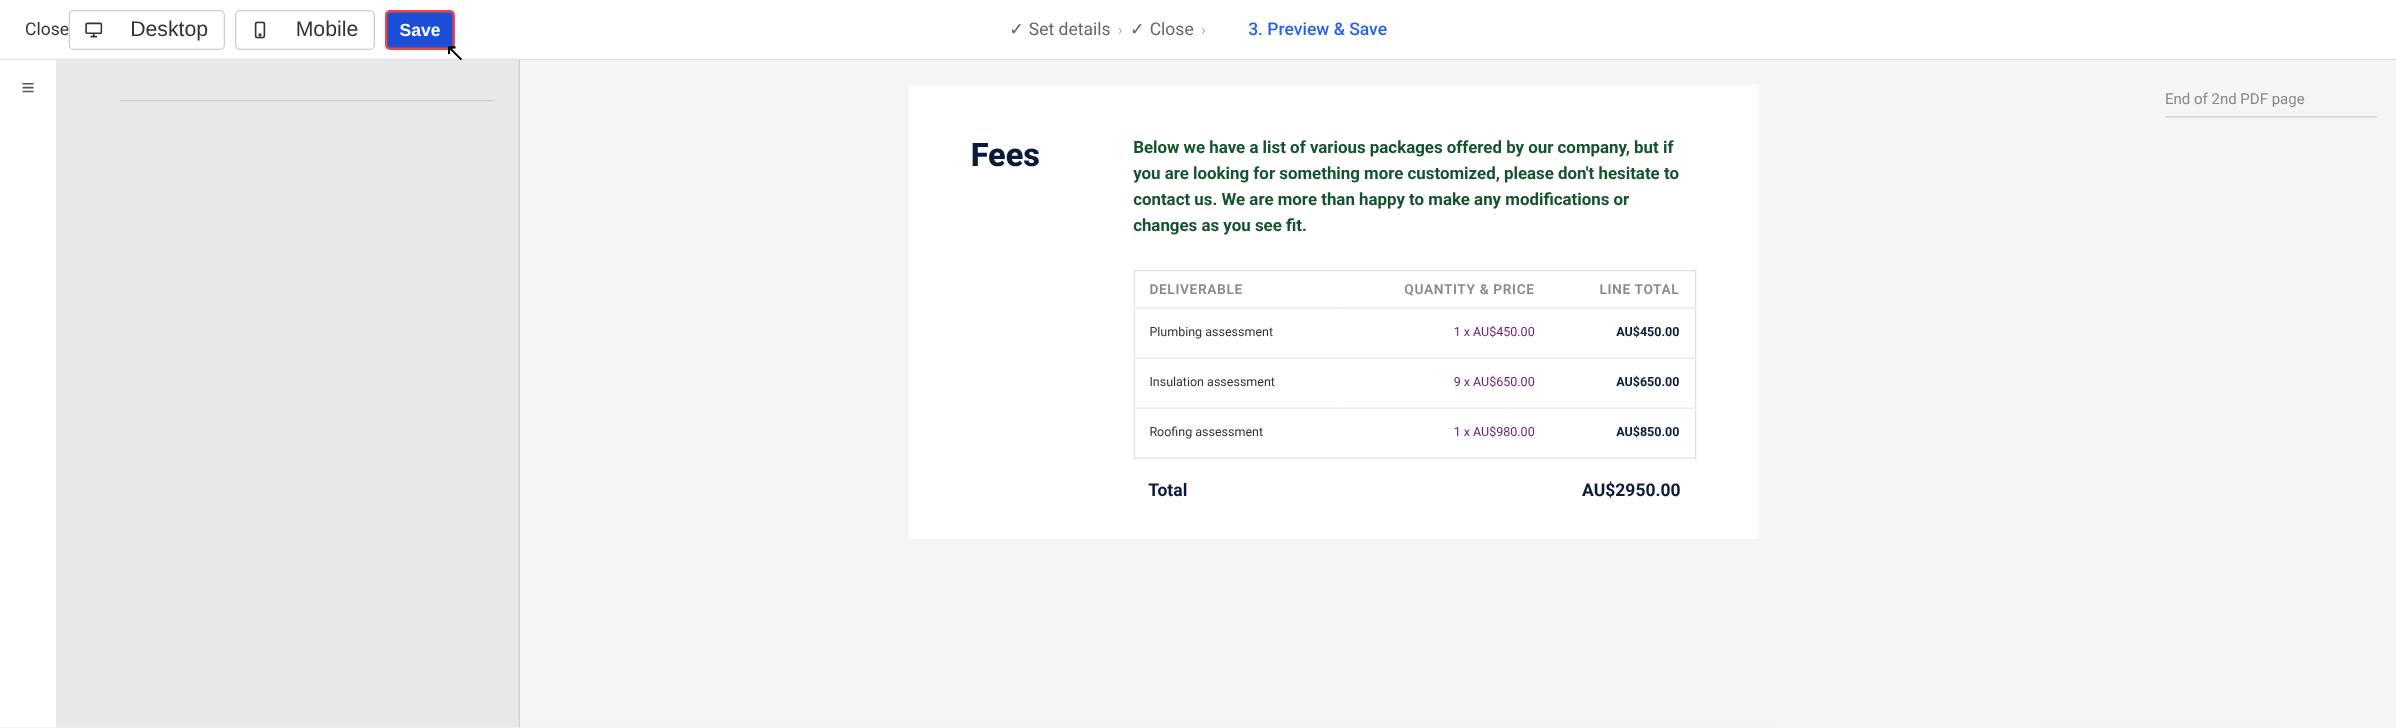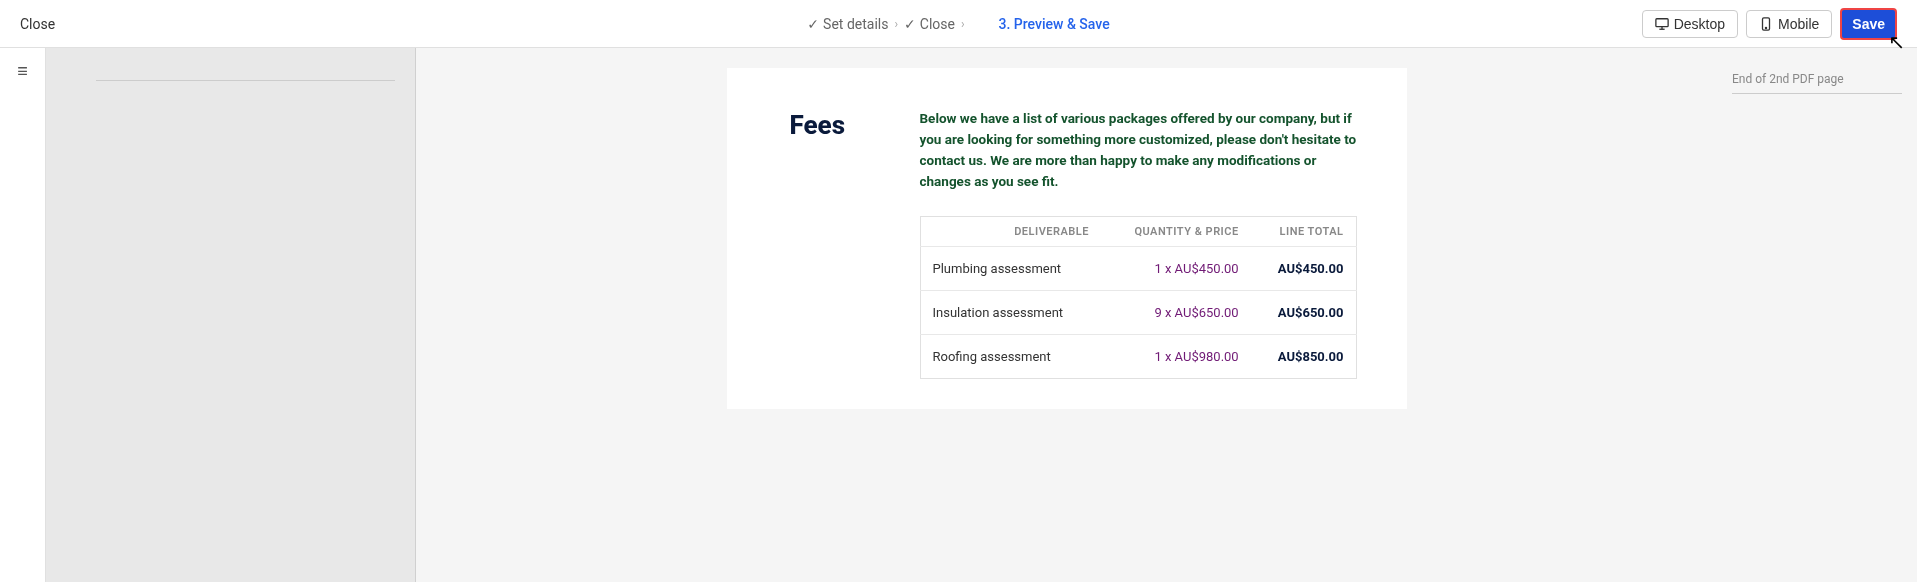--- a/index.html
+++ b/index.html
@@ -7,21 +7,20 @@
       font-family: -apple-system, BlinkMacSystemFont, 'Segoe UI', Roboto, sans-serif;
       background: #f0f0f0;
       min-height: 582px;
       overflow-x: hidden;
     }
 
     
     .topbar {
       display: flex;
       align-items: center;
-      justify-content: space-between;
       background: #fff;
       border-bottom: 1px solid #e0e0e0;
       padding: 0 20px;
       height: 48px;
       position: relative;
       z-index: 10;
     }
     .topbar-left {
       display: flex;
       align-items: center;
@@ -60,26 +59,26 @@
       font-size: 12px;
     }
     .topbar-right {
       display: flex;
       align-items: center;
       gap: 8px;
     }
     .view-btn {
       display: flex;
       align-items: center;
-      gap: 5px;
+      gap: 22px;
       padding: 5px 12px;
       border: 1px solid #ccc;
       background: #fff;
       border-radius: 4px;
-      font-size: 14px;
+      font-size: 17px;
       cursor: pointer;
       color: #333;
     }
     .view-btn svg {
       width: 14px;
       height: 14px;
     }
     .save-btn {
       padding: 6px 10px;
       background: #1d4ed8;
@@ -143,21 +142,20 @@
       background: #fff;
       max-width: 680px;
       margin: 0 auto;
       padding: 40px 50px 30px;
       position: relative;
     }
 
     .fees-section {
       display: flex;
       gap: 30px;
-      margin-left: 13px;
     }
 
     .fees-title {
       font-size: 26px;
       font-weight: 800;
       color: #0a1a3b;
       min-width: 100px;
       padding-top: 2px;
     }
 
@@ -179,35 +177,35 @@
       border-collapse: collapse;
       border: 1px solid #e0e0e0;
     }
 
     .fees-table thead tr th {
       padding: 8px 12px;
       font-size: 11px;
       font-weight: 600;
       color: #888;
       letter-spacing: 0.5px;
-      text-align: right;
+      text-align: left;
       background: #fff;
     }
 
     .fees-table thead tr th.right {
       text-align: right;
     }
 
     .fees-table tbody tr {
       border-top: 1px solid #e8e8e8;
     }
 
     .fees-table tbody tr td {
       padding: 14px 12px;
-      font-size: 13px;
+      font-size: 10px;
       color: #333;
       background: #fff;
     }
 
     .fees-table tbody tr td.qty {
       text-align: right;
       color: #701a75;
     }
 
     .fees-table tbody tr td.total {
@@ -361,20 +359,24 @@
       <td class="total">AU$650.00</td>
     </tr>
                 <tr>
       <td>Roofing assessment</td>
       <td class="qty">1 x AU$980.00</td>
       <td class="total">AU$850.00</td>
     </tr>
               </tbody>
           </table>
 
+          <div class="fees-summary">
+            <span class="fees-summary-label">Total</span>
+            <span class="fees-summary-value">AU$2950.00</span>
+          </div>
         </div>
       </div>
     </div>
   </div>
 
   <div class="right-panel">
     <span class="pdf-page-label">End of 2nd PDF page</span>
     <div class="pdf-page-line"></div>
   </div>
 

